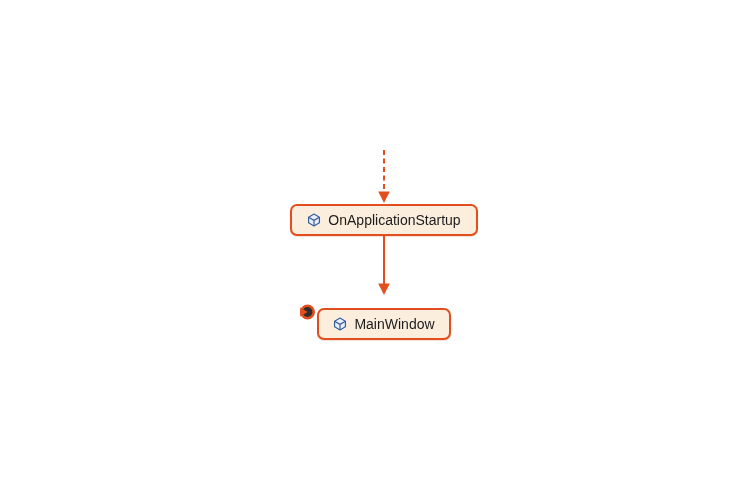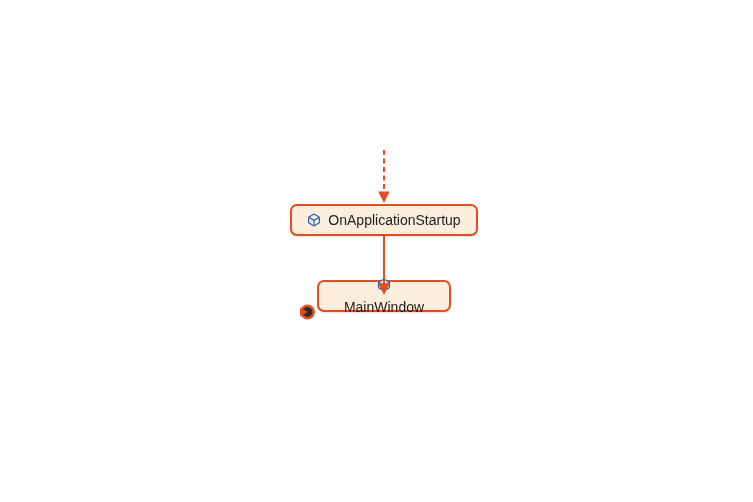--- a/index.html
+++ b/index.html
@@ -62,21 +62,21 @@
   <div class="node method" style="left:290px; top:204px; width:188px; height:32px;">
     <span class="icon">
       <svg width="14" height="14" viewBox="0 0 16 16">
         <path d="M8 1.2 L14.2 4.8 L14.2 11.2 L8 14.8 L1.8 11.2 L1.8 4.8 Z" fill="#EAF0FA" stroke="#3A5F9F" stroke-width="1.4" stroke-linejoin="round"></path>
         <path d="M1.8 4.8 L8 8.4 L14.2 4.8 M8 8.4 L8 14.8" fill="none" stroke="#3A5F9F" stroke-width="1.4" stroke-linejoin="round"></path>
       </svg>
     </span>
     <span class="label">OnApplicationStartup</span>
   </div>
 
-  <div class="node method" style="left:317px; top:280px; width:134px; height:32px;flex-direction:column;">
+  <div class="node method" style="left:317px; top:308px; width:134px; height:32px;">
     <span class="icon">
       <svg width="14" height="14" viewBox="0 0 16 16">
         <path d="M8 1.2 L14.2 4.8 L14.2 11.2 L8 14.8 L1.8 11.2 L1.8 4.8 Z" fill="#EAF0FA" stroke="#3A5F9F" stroke-width="1.4" stroke-linejoin="round"></path>
         <path d="M1.8 4.8 L8 8.4 L14.2 4.8 M8 8.4 L8 14.8" fill="none" stroke="#3A5F9F" stroke-width="1.4" stroke-linejoin="round"></path>
       </svg>
     </span>
     <span class="label">MainWindow</span>
   </div>
 
   <svg class="overlay" width="753" height="502" viewBox="0 0 753 502">

